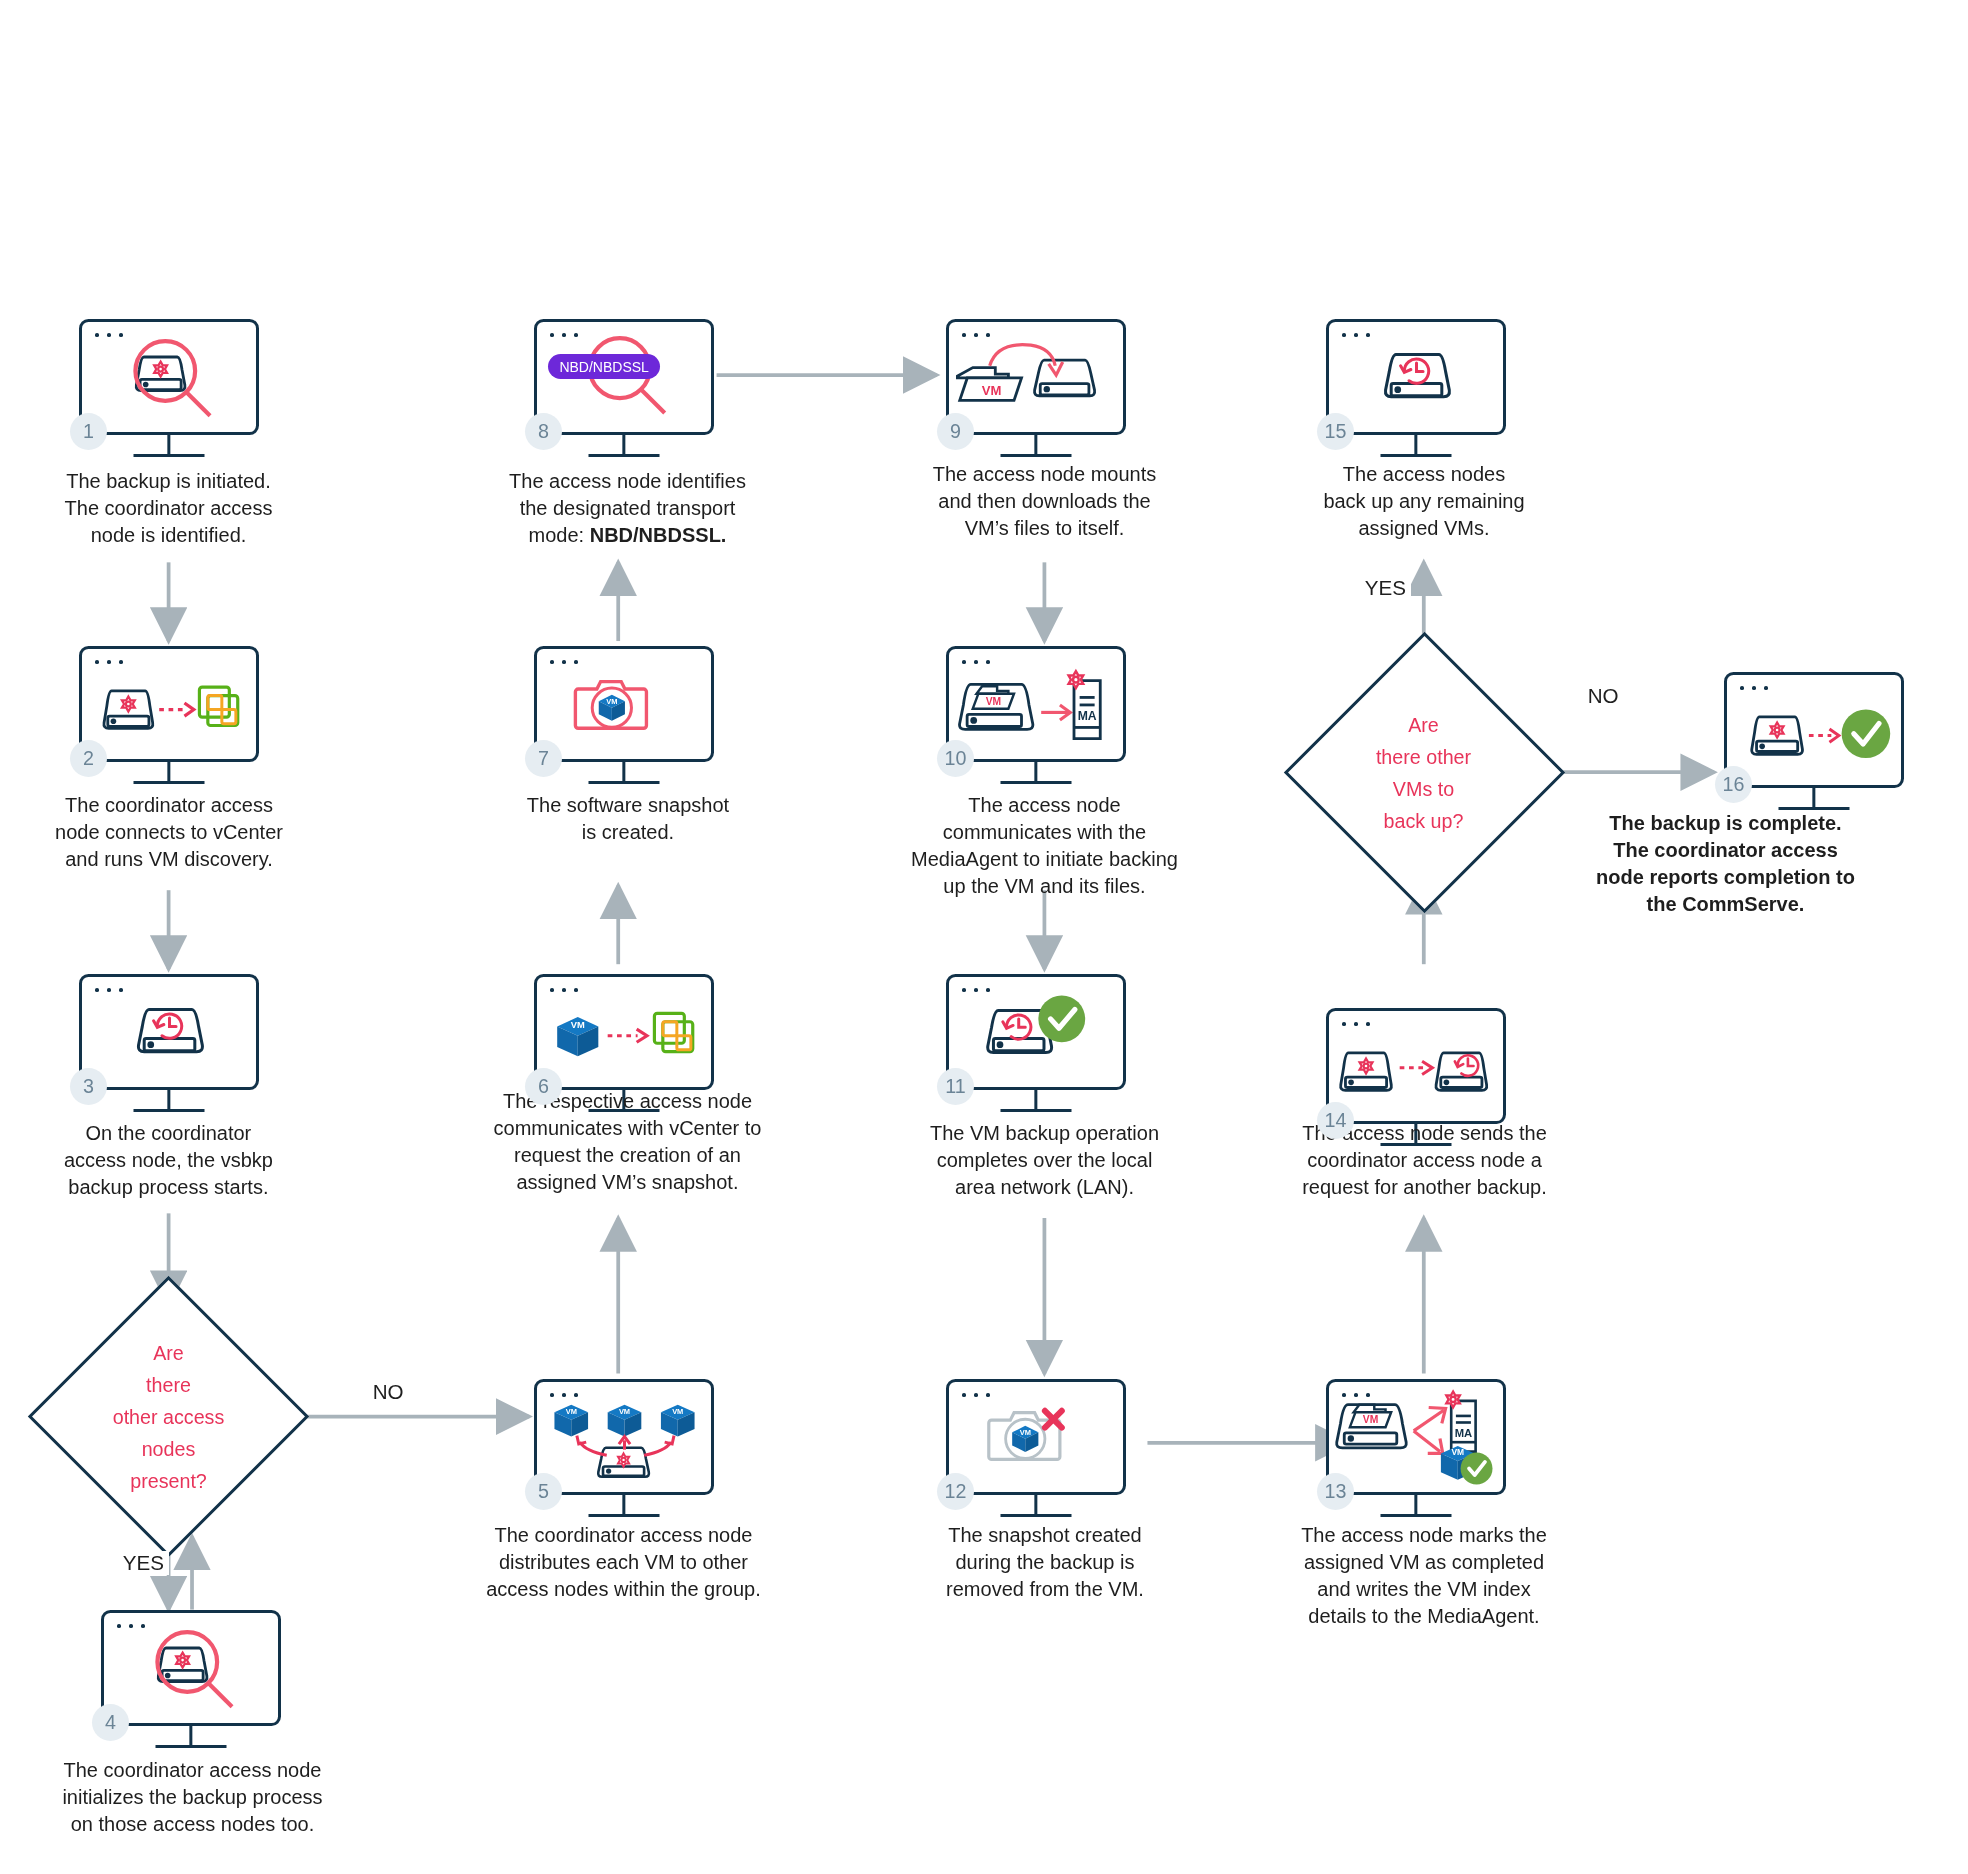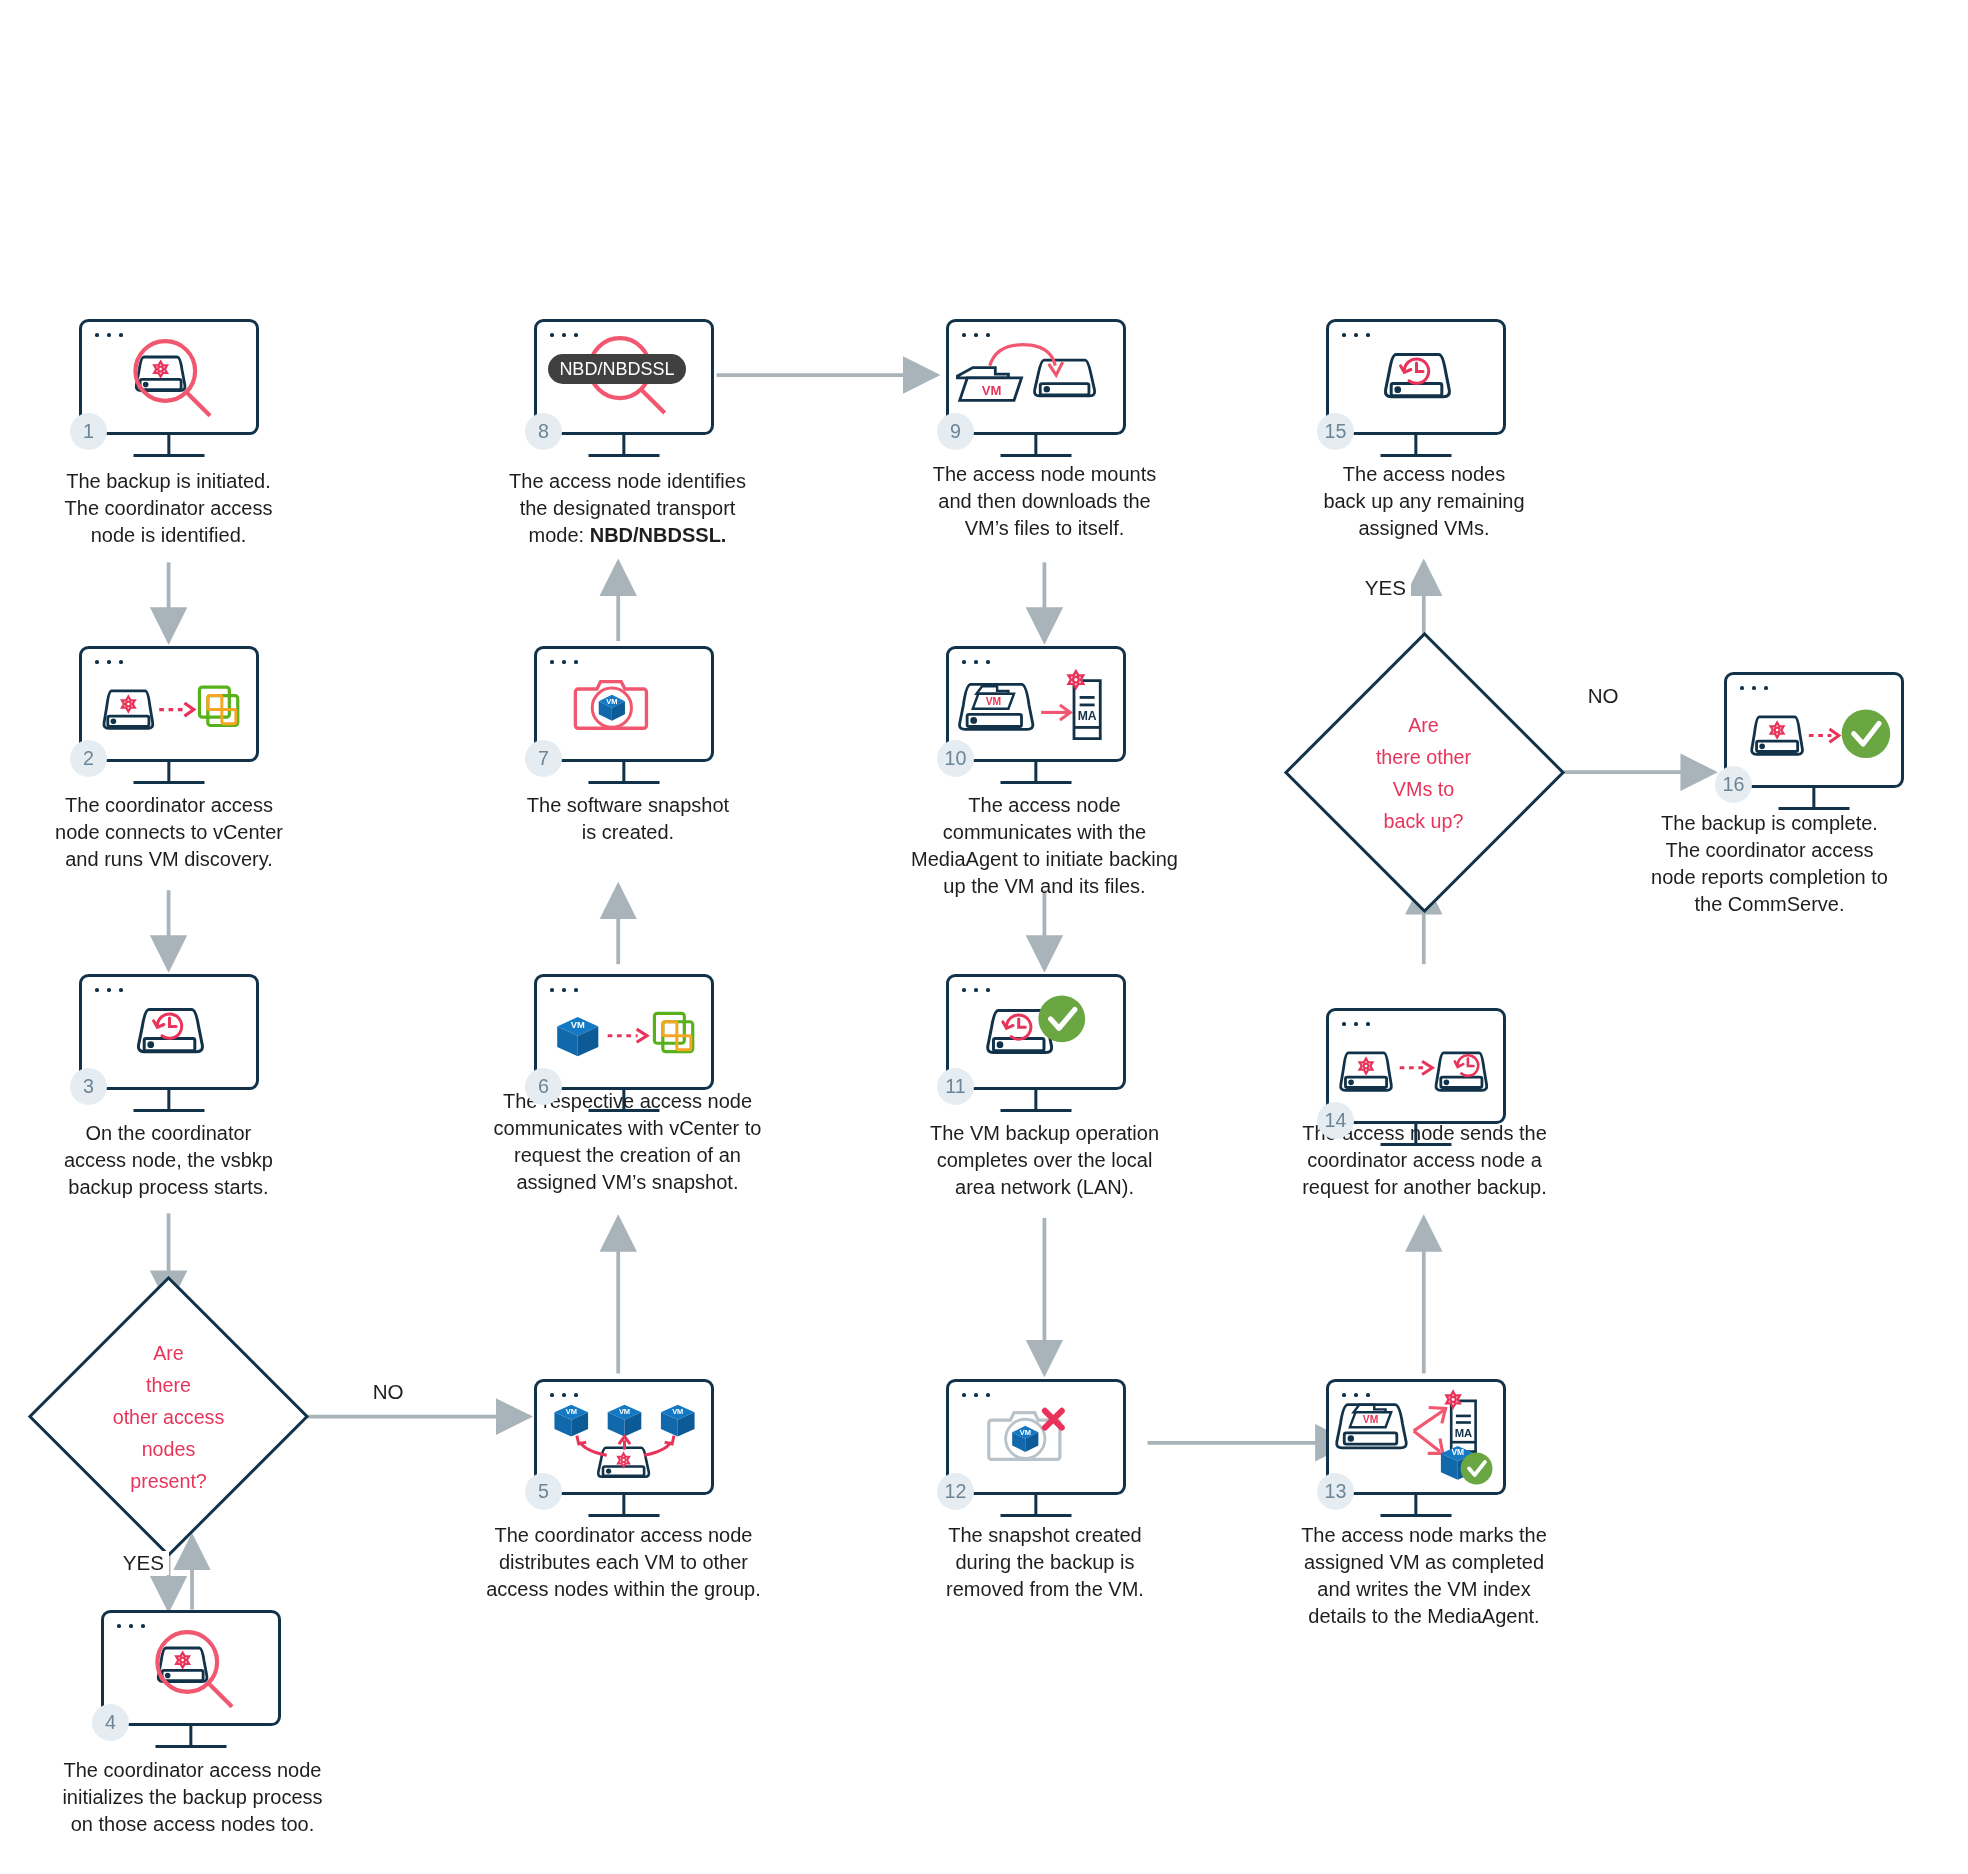--- a/index.html
+++ b/index.html
@@ -20,22 +20,22 @@
          font-size:19.7px;color:#6b8496;z-index:3;}
   .screen{position:absolute;left:0;top:0;width:100%;height:100%;display:flex;
           align-items:center;justify-content:center;text-align:center;}
   .caption{position:absolute;text-align:center;font-size:20px;line-height:27px;color:#1e1e1e;}
   .caption b{font-weight:bold;}
   .diamond{position:absolute;width:199px;height:199px;background:#fff;
            border:3.3px solid #123249;transform:rotate(45deg);box-sizing:border-box;}
   .dtext{position:absolute;display:flex;align-items:center;justify-content:center;
          text-align:center;color:#e8345a;font-size:19.7px;line-height:32px;width:215px;height:199px;}
   .edgelbl{position:absolute;font-size:20.6px;color:#1e1e1e;background:#fff;padding:0 4.7px;}
-  .pill{position:absolute;background:#404040;color:#fff;border-radius:17px;
-        padding:4.7px 11.2px;font-size:18px;white-space:nowrap;z-index:2;}
+  .pill{position:absolute;background:#6d28d9;color:#fff;border-radius:17px;
+        padding:4.7px 11.2px;font-size:14px;white-space:nowrap;z-index:2;}
 </style>
 </head>
 <body>
 
 <div id="stage">
 
 <svg class="layer" viewBox="0 0 2101 2001" width="1968" height="1875">
   <defs>
     <marker id="ah" markerWidth="12" markerHeight="12" refX="9" refY="5" orient="auto">
       <path d="M0,0 L10,5 L0,10 z" fill="#a8b3ba"></path>
@@ -560,21 +560,21 @@
         <path d="M104 45 L114 52 L104 59" fill="none" stroke="#e8345a" stroke-width="3.2"></path>
         <circle cx="143" cy="50" r="26" fill="#6aa642"></circle>
         <path d="M130 50 L140 61 L157 39" fill="none" stroke="#fff" stroke-width="5.5" stroke-linecap="round" stroke-linejoin="round"></path>
       </svg>
     </div>
     <div class="badge">16</div>
   </div>
   <div class="stand"></div>
   <div class="base"></div>
 </div>
-<div class="caption" style="left:1608px;top:810px;width:323px;white-space:pre-line;">The backup is complete.
+<div class="caption" style="left:1564px;top:810px;width:323px;white-space:pre-line;font-weight:bold;">The backup is complete.
 The coordinator access
 node reports completion to
 the CommServe.</div>
 
 <div class="node" style="left:1326px;top:974px;margin-top:34px;">
   <div class="monitor">
     <div class="dots">
           <i></i>
           <i></i>
           <i></i>

